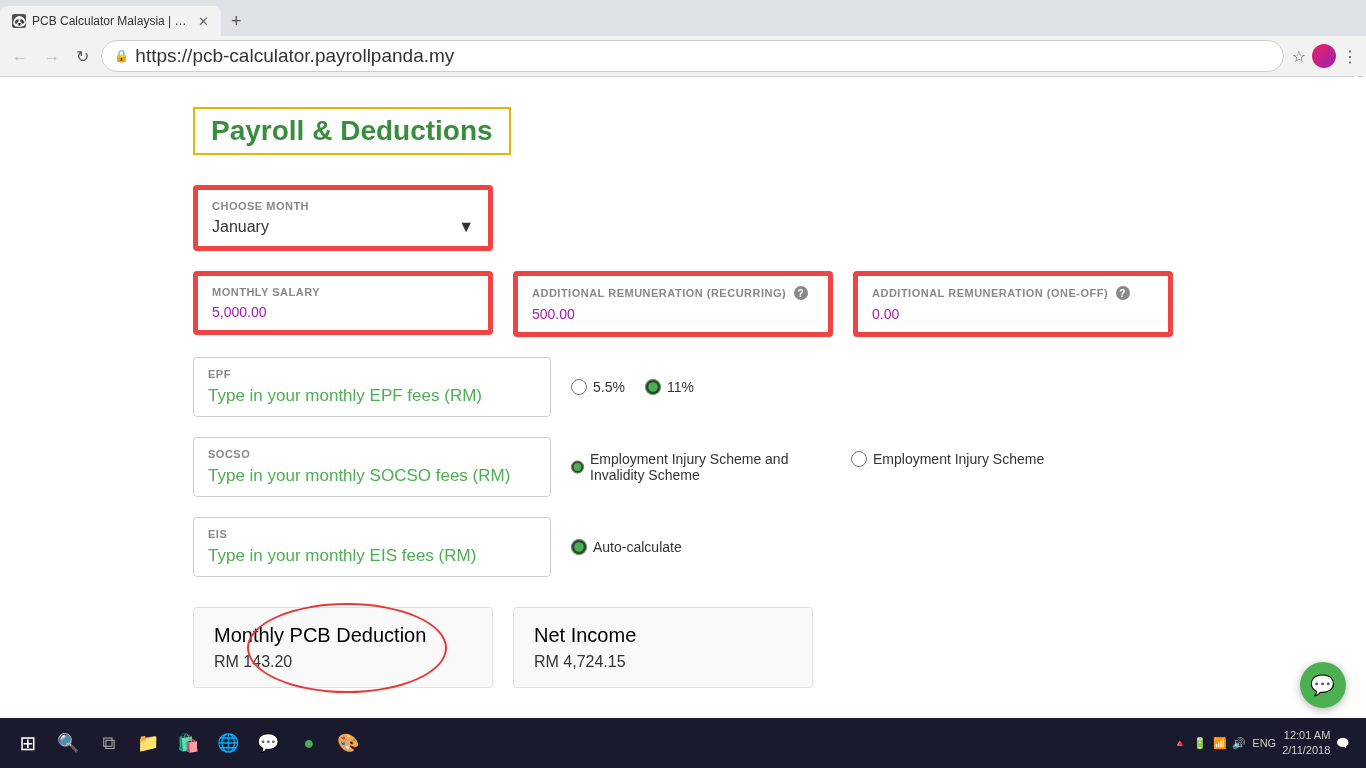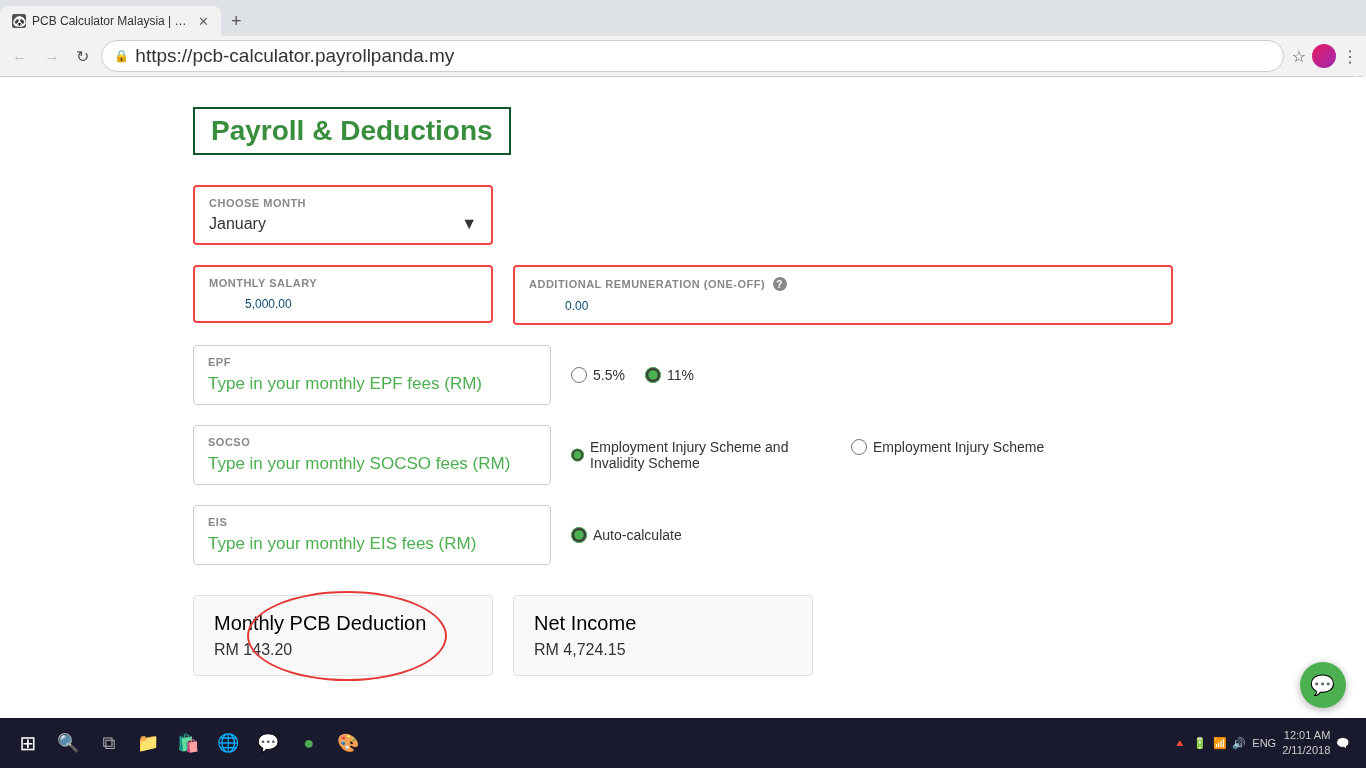--- a/index.html
+++ b/index.html
@@ -128,63 +128,62 @@
     .page-content {
       max-width: 1100px;
       margin: 0 auto;
       padding: 30px 60px;
       position: relative;
     }
 
     
     .page-title {
       display: inline-block;
-      border: 2px solid #14532d;
+      border: 2px solid #eab308;
       padding: 6px 16px;
       margin-bottom: 30px;
     }
     .page-title h1 {
       font-size: 28px;
       font-weight: bold;
       color: #388e3c;
     }
 
     
     .form-section {
       margin-bottom: 20px;
     }
     .field-group {
       display: flex;
       gap: 20px;
       margin-bottom: 20px;
       align-items: flex-start;
     }
     .field-box {
-      border: 2px solid #ef4444;
+      border: 5px solid #ef4444;
       padding: 10px 14px;
       border-radius: 4px;
       background: #fff;
       position: relative;
     }
     .field-box .field-label {
       font-size: 11px;
       color: #888;
       font-weight: bold;
       letter-spacing: 0.5px;
       margin-bottom: 6px;
       text-transform: uppercase;
     }
     .field-box input {
       border: none;
       outline: none;
-      font-size: 12px;
-      color: #0c4a6e;
+      font-size: 14px;
+      color: #a21caf;
       width: 100%;
       background: transparent;
-      margin-left: 36px;
     }
     .field-box input::placeholder {
       color: #4caf50;
     }
 
     
     .month-selector {
       width: 300px;
     }
     .month-select-inner {
@@ -434,20 +433,27 @@
           <span class="dropdown-arrow">▼</span>
         </div>
       </div>
     </div>
 
     
     <div class="field-group">
       <div class="field-box salary-field">
         <div class="field-label">MONTHLY SALARY</div>
         <input type="text" value="5,000.00" style="">
+      </div>
+      <div class="field-box additional-field">
+        <div class="field-label">
+          <span>ADDITIONAL REMUNERATION (RECURRING)</span>
+          <span class="info-icon">?</span>
+        </div>
+        <input type="text" value="500.00" style="">
       </div>
       <div class="field-box additional-field">
         <div class="field-label">
           <span>ADDITIONAL REMUNERATION (ONE-OFF)</span>
           <span class="info-icon">?</span>
         </div>
         <input type="text" value="0.00" style="">
       </div>
     </div>
 

